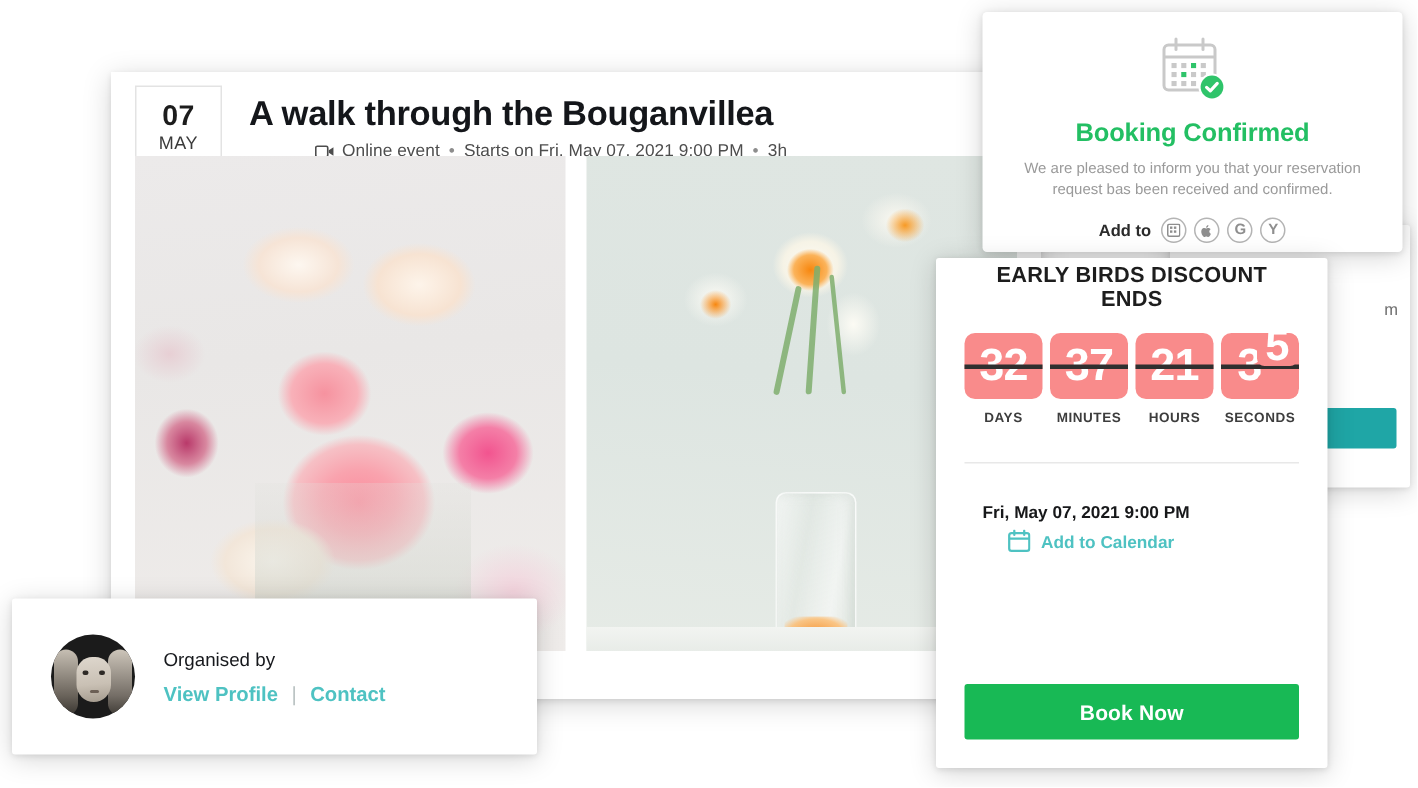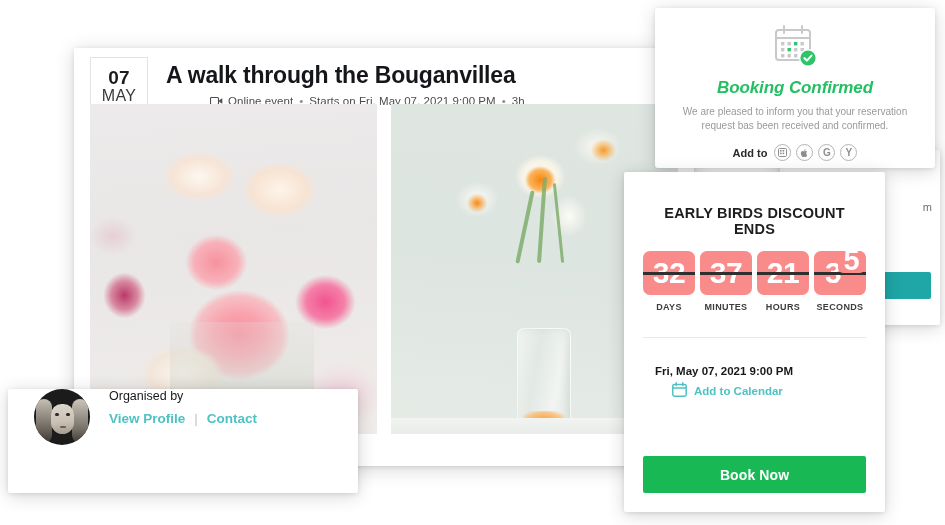--- a/index.html
+++ b/index.html
@@ -56,21 +56,21 @@
     margin-top: -4px;
   }
   .date-day {
     font-size: 19px;
     font-weight: 700;
     color: #1c1c1c;
     line-height: 20px;
     letter-spacing: .3px;
   }
   .date-mon {
-    font-size: 16px;
+    font-size: 12px;
     color: #3a3a3a;
     line-height: 15px;
     letter-spacing: .4px;
   }
   .event-titles {
     margin-left: 18px;
     padding-top: 1px;
   }
   .event-title {
     font-size: 23px;
@@ -195,21 +195,20 @@
     padding-top: 14px;
     box-sizing: border-box;
   }
   .cal-check-icon { margin: 2px auto 0; display:block; }
   .confirm-title {
     margin-top: 4px;
     font-size: 17px;
     font-weight: 700;
     color: #23bf63;
     letter-spacing: -0.1px;
-    font-style: italic;
   }
   .confirm-sub {
     margin: 7px auto 0;
     width: 238px;
     font-size: 10px;
     line-height: 14px;
     color: #9a9a9a;
   }
   .add-to-row {
     margin-top: 11px;
@@ -275,21 +274,21 @@
     border-radius: 2px;
     padding: 0 19px;
     box-sizing: border-box;
   }
   .countdown-title {
     text-align: center;
     font-size: 14.5px;
     font-weight: 700;
     color: #1d1d1d;
     letter-spacing: .2px;
-    padding-top: 33px;
+    padding-top: 4px;
   }
   .flip-row {
     display: flex;
     justify-content: space-between;
     margin-top: 14px;
   }
   .flip-unit { width: 52px; text-align: center; }
   .flip-card {
     position: relative;
     width: 52px;
@@ -430,27 +429,27 @@
     font-family: "Liberation Sans", sans-serif;
     font-size: 14px;
     font-weight: 700;
     letter-spacing: .1px;
     cursor: pointer;
   }
 
   
   #organiser-card {
     left: 8px;
-    top: 389px;
+    top: 399px;
     width: 350px;
     height: 104px;
     z-index: 5;
     border-radius: 2px;
     display: flex;
-    align-items: flex-start;
+    align-items: center;
     padding-left: 26px;
     box-sizing: border-box;
   }
   .avatar {
     width: 56px;
     height: 56px;
     border-radius: 50%;
     overflow: hidden;
     flex: 0 0 auto;
     position: relative;

